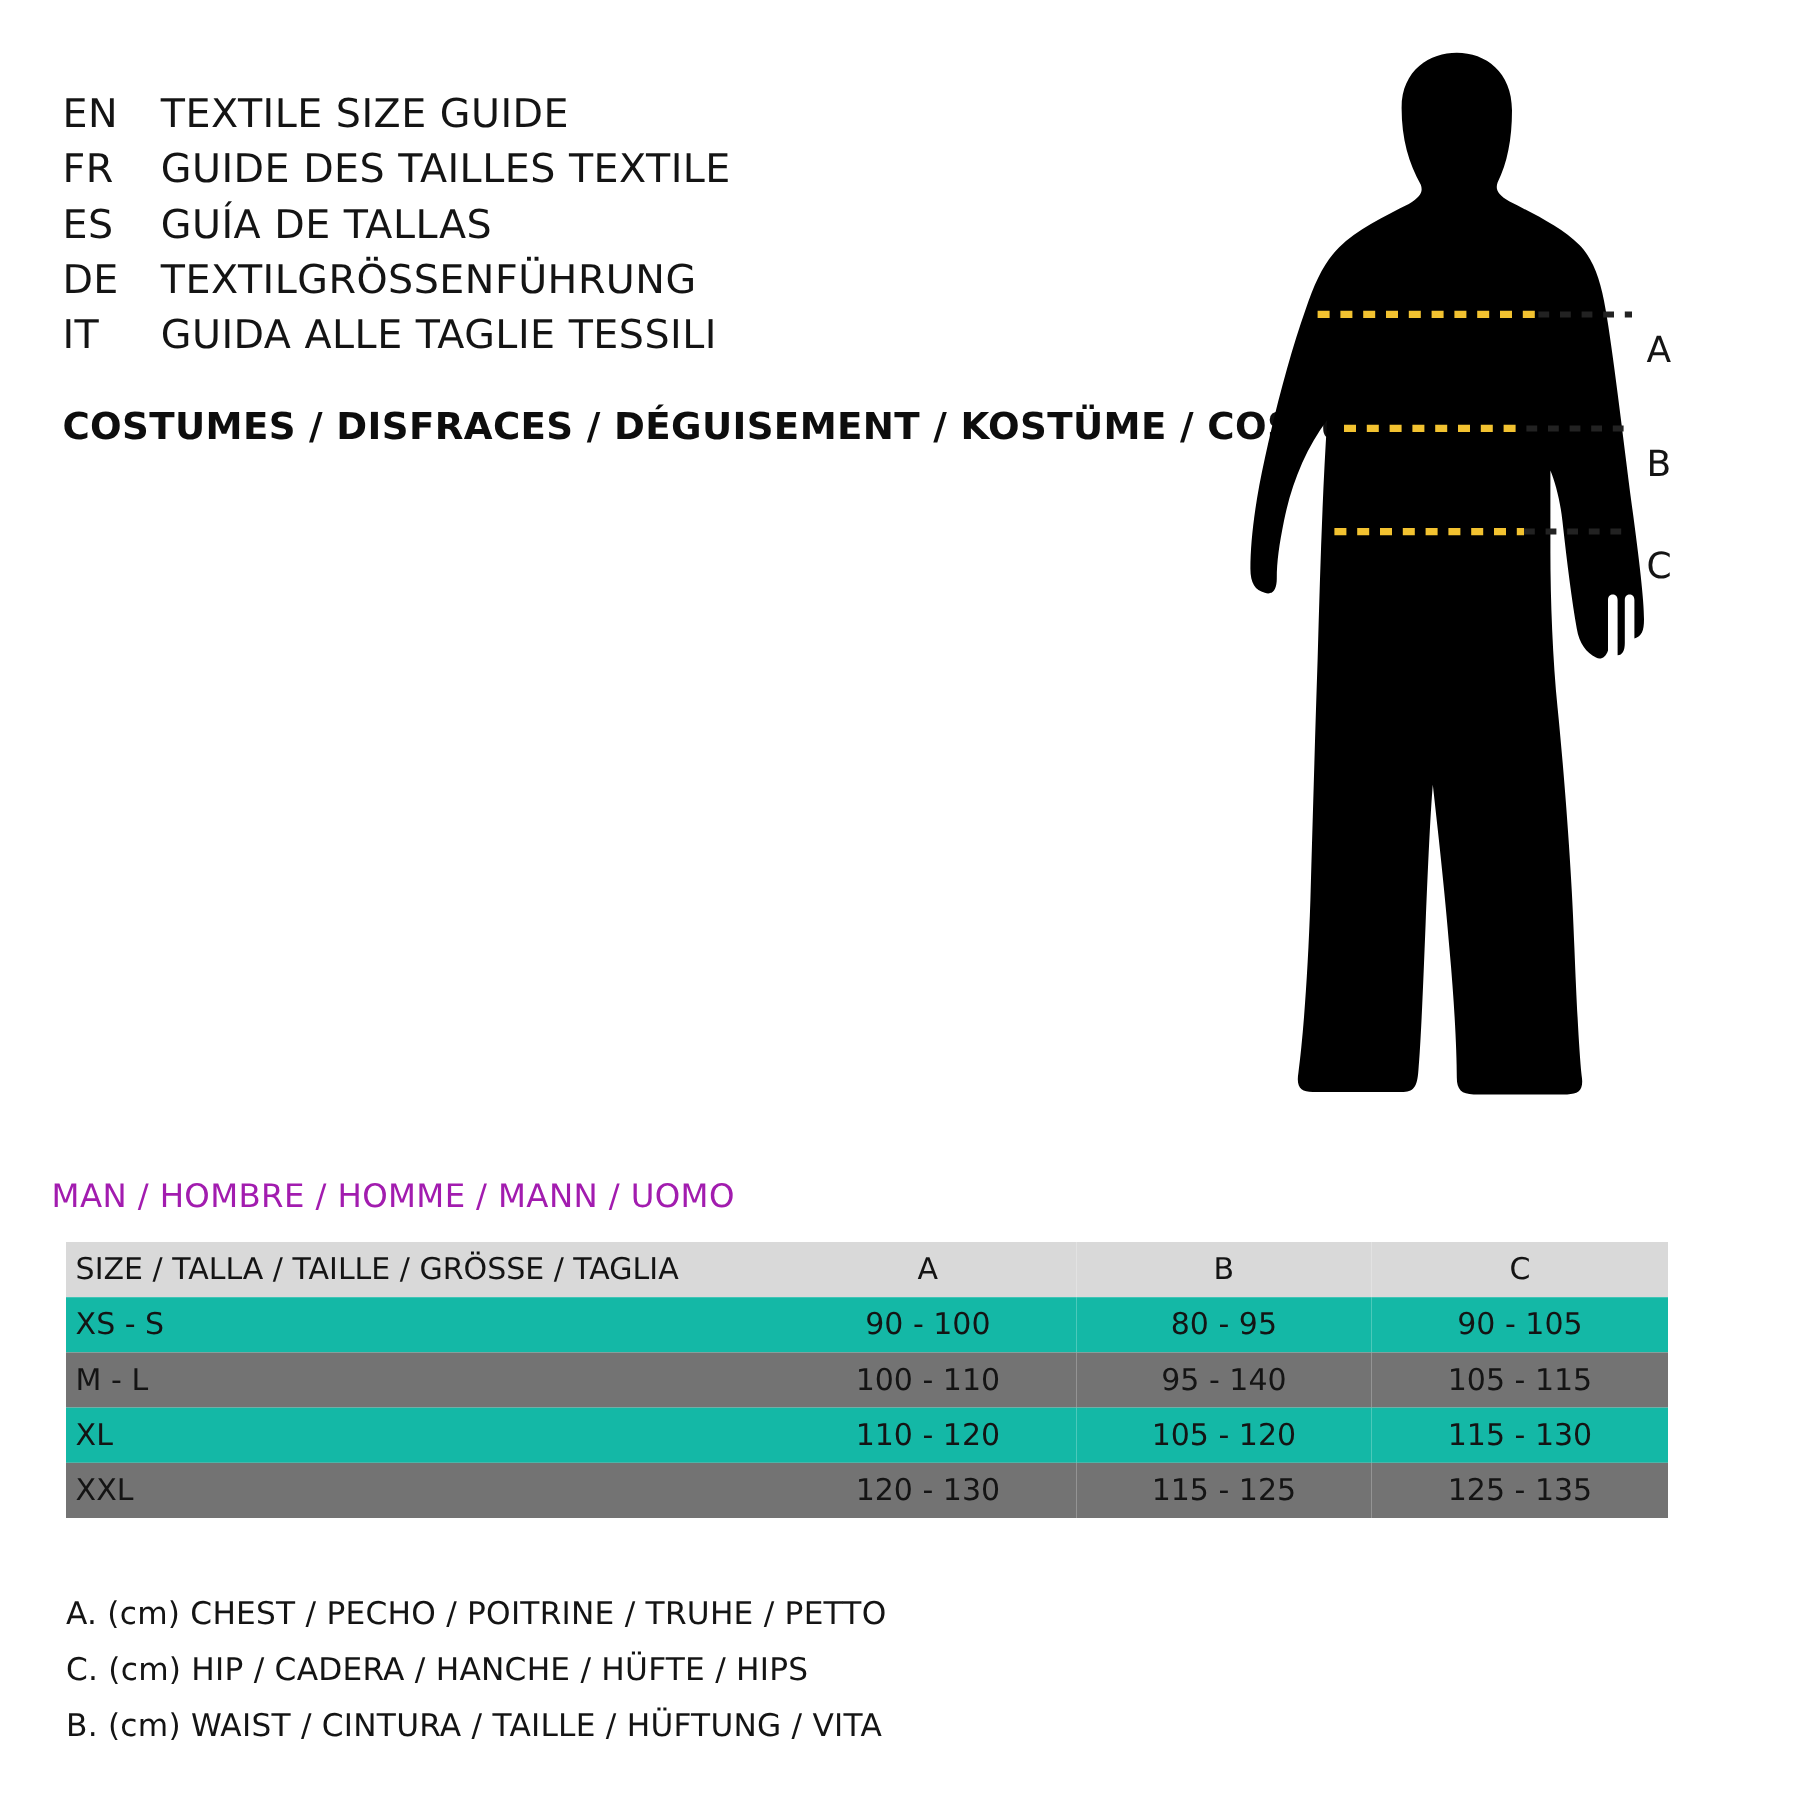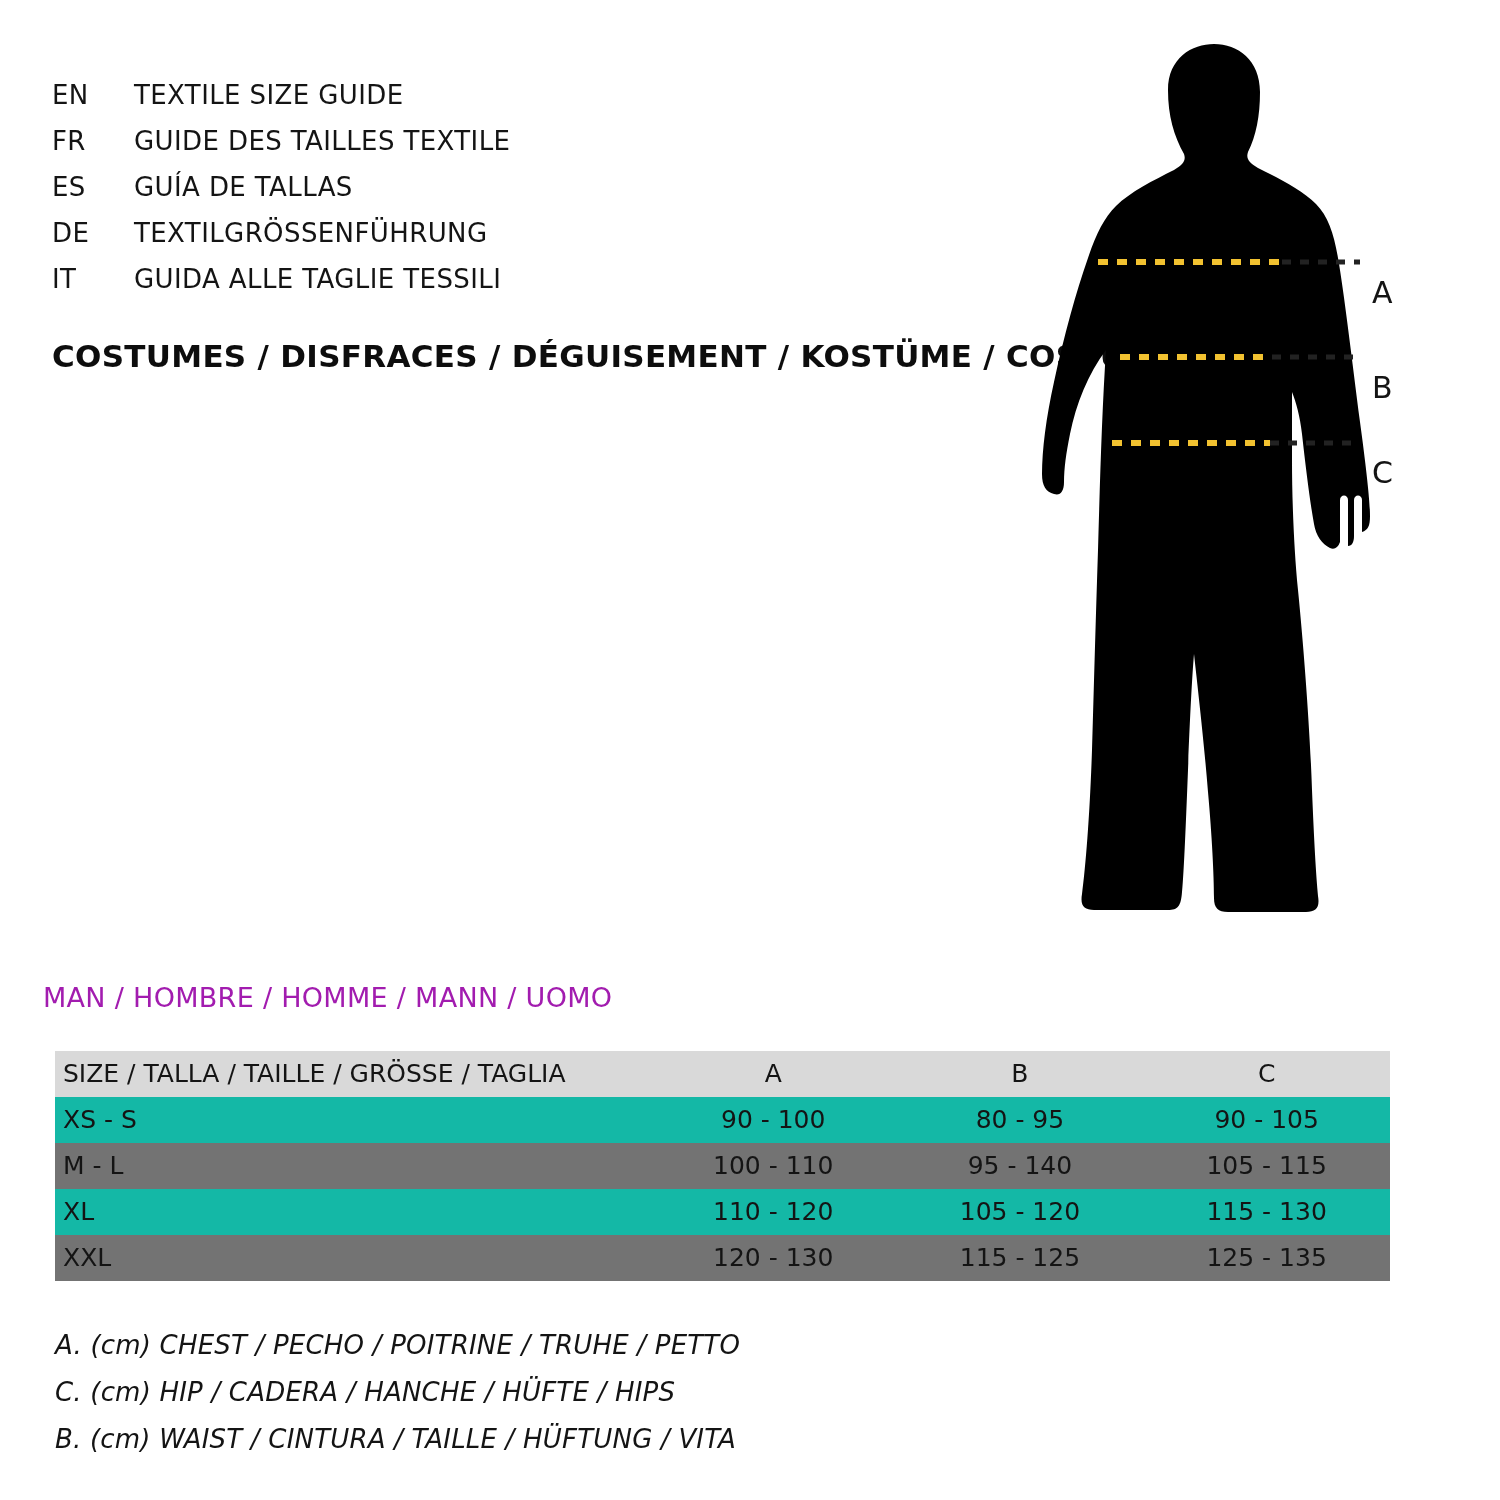--- a/index.html
+++ b/index.html
@@ -19,21 +19,21 @@
   
   .lang-block {
     position: absolute;
     left: 52px;
     top: 72px;
     width: 1000px;
   }
   .lang-row {
     display: flex;
     align-items: flex-end;
-    font-size: 26px;
+    font-size: 33px;
     line-height: 46px;
     letter-spacing: 0.4px;
     color: #141414;
   }
   .lang-code {
     width: 82px;
     flex: 0 0 82px;
   }
   .lang-label {
     white-space: nowrap;
@@ -82,21 +82,20 @@
   }
 
   table.size-table {
     position: absolute;
     left: 55px;
     top: 1035px;
     width: 1335px;
     border-collapse: collapse;
     font-size: 25px;
     color: #141414;
-    margin-top: 16px;
   }
   table.size-table th,
   table.size-table td {
     padding: 8px 0 9px 0;
     font-weight: normal;
     text-align: center;
     vertical-align: middle;
   }
   table.size-table th.col-size,
   table.size-table td.col-size {
@@ -115,21 +114,21 @@
   
   .notes {
     position: absolute;
     left: 55px;
     top: 1322px;
     font-size: 26px;
     line-height: 47px;
     letter-spacing: 0.2px;
     color: #141414;
   }
-  .note-line { white-space: nowrap; font-style: italic; }
+  .note-line { white-space: nowrap; }
 </style>
 </head>
 <body>
 
 <div class="lang-block">
   <div class="lang-row">
     <span class="lang-code">EN</span>
     <span class="lang-label">TEXTILE SIZE GUIDE</span>
   </div>
   <div class="lang-row">

